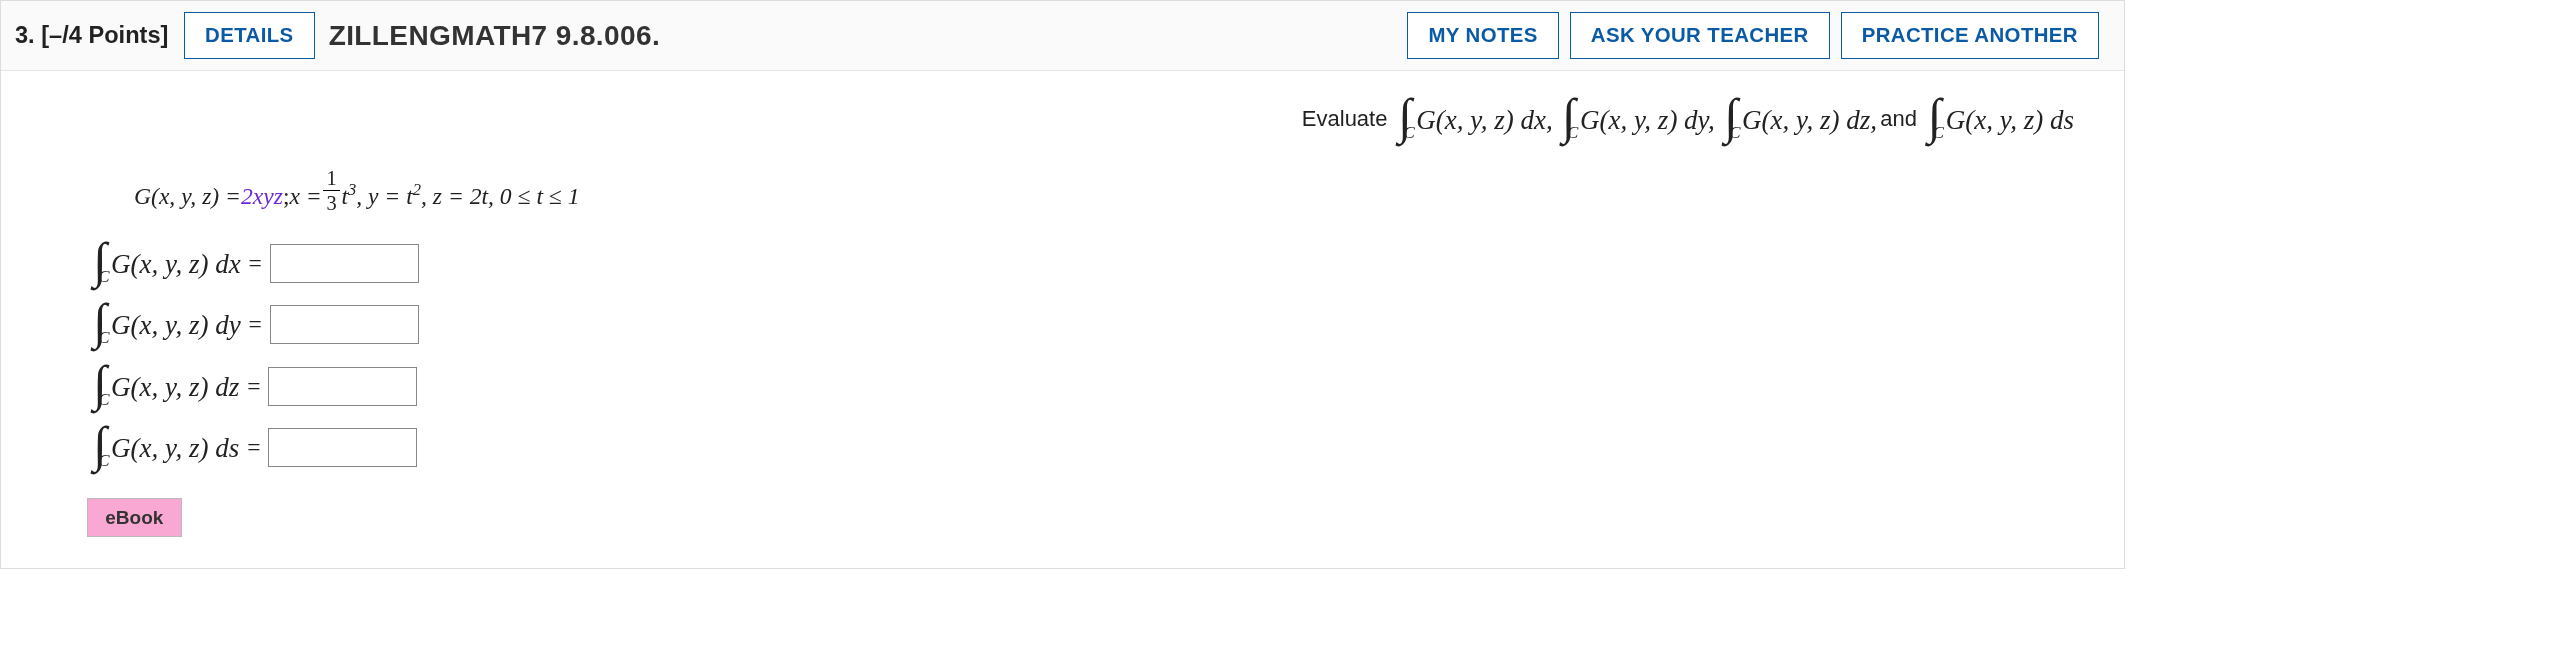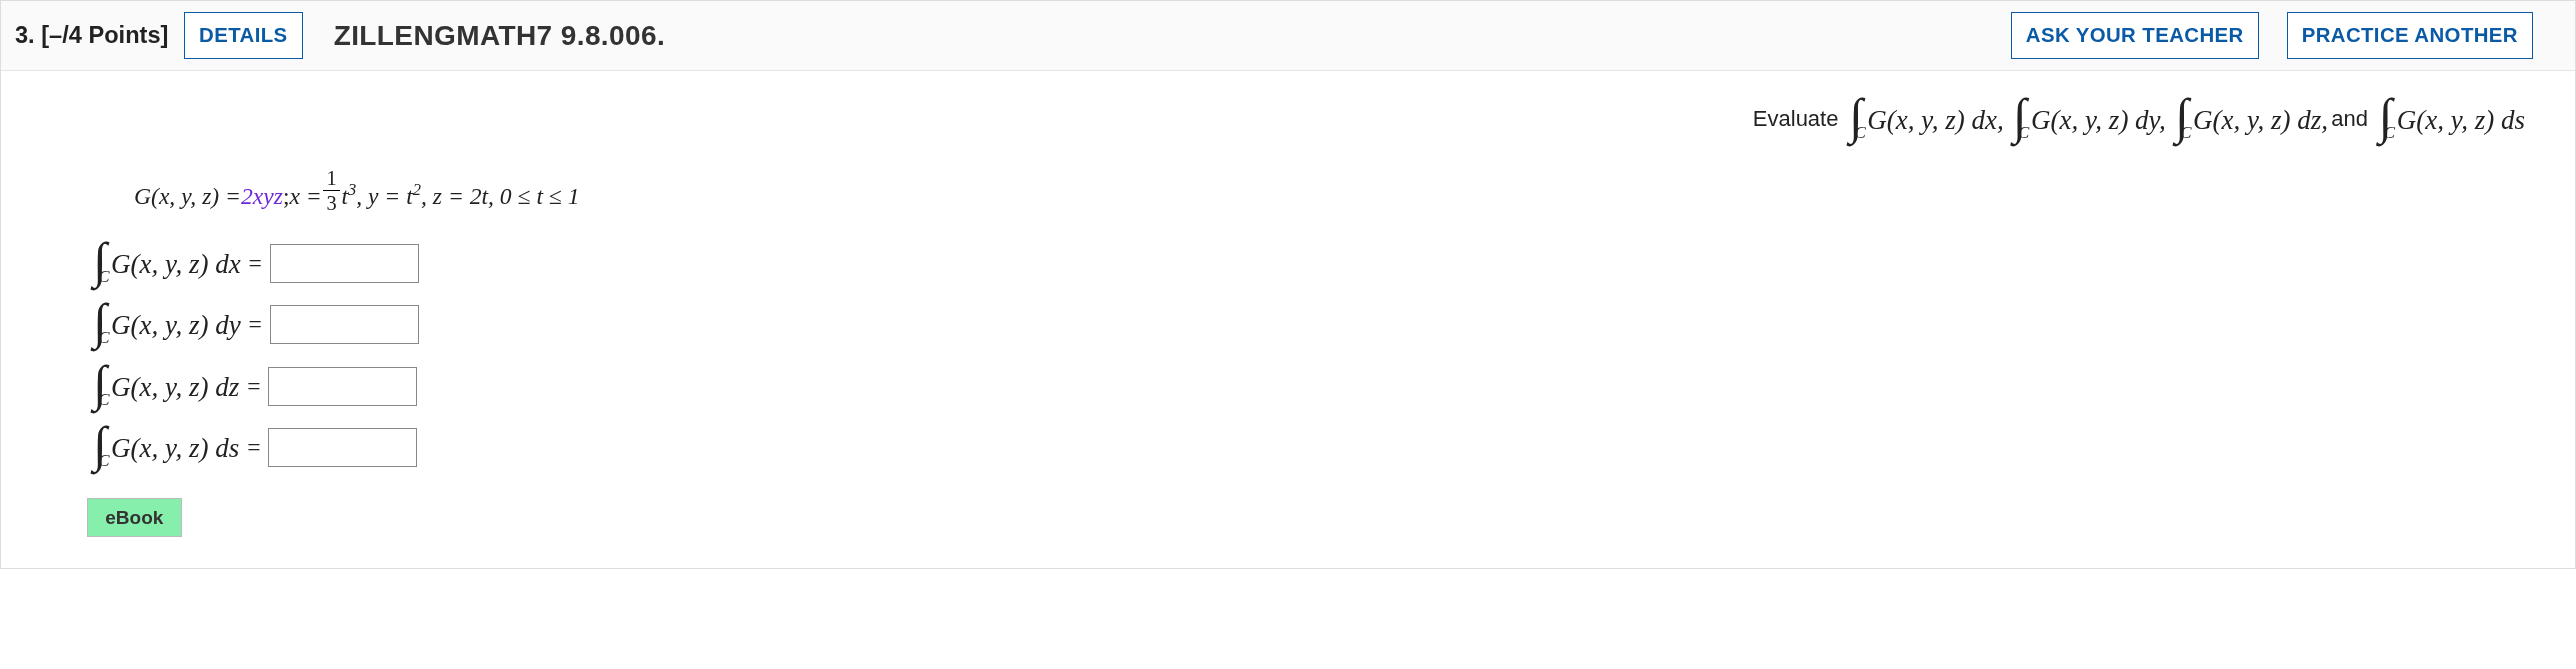--- a/index.html
+++ b/index.html
@@ -4,21 +4,21 @@
 <style>
   * { box-sizing: border-box; }
   html, body {
     margin: 0;
     padding: 0;
     font-family: Arial, Helvetica, sans-serif;
     background: #fff;
     color: #222;
   }
   .question-wrap {
-    width: 2576px;
+    width: 2125px;
     border: 0.8px solid #ddd;
   }
   .header-bar {
     display: flex;
     align-items: center;
     padding: 11px 14px;
     border-bottom: 0.8px solid #e5e5e5;
     background: #fafafa;
   }
   .q-number {
@@ -29,22 +29,22 @@
   }
   .btn {
     display: inline-flex;
     align-items: center;
     justify-content: center;
     border: 1.6px solid #0a5aa6;
     color: #0a5aa6;
     background: #fff;
     font-weight: bold;
     font-size: 20.4px;
-    padding: 11px 14px;
-    margin-right: 28px;
+    padding: 11px 20px;
+    margin-right: 11px;
     cursor: pointer;
     white-space: nowrap;
     letter-spacing: 0.4px;
   }
   .source-code {
     font-weight: bold;
     font-size: 28px;
     letter-spacing: 0.4px;
     color: #333;
     margin-left: 3px;
@@ -129,21 +129,21 @@
     width: 149px;
     height: 39px;
     border: 0.8px solid #888;
     background: #fff;
     font-size: 20.4px;
     padding: 3.1px 6.3px;
   }
   .ebook-btn {
     display: inline-block;
     border: 0.8px solid #bbb;
-    background: #86efac;
+    background: #f9a8d4;
     color: #333;
     font-weight: bold;
     font-size: 19px;
     padding: 7.9px 17.3px;
     margin-top: 9.4px;
     cursor: pointer;
   }
 </style>
 </head>
 <body>
@@ -151,20 +151,21 @@
 <div class="question-wrap">
 
   <div class="header-bar">
     <span class="q-number">
       <span>3.</span>
       <span>[–/4 Points]</span>
     </span>
     <button class="btn">DETAILS</button>
     <span class="source-code">ZILLENGMATH7 9.8.006.</span>
     <span class="spacer"></span>
+    <button class="btn">MY NOTES</button>
     <button class="btn">ASK YOUR TEACHER</button>
     <button class="btn">PRACTICE ANOTHER</button>
   </div>
 
   <div class="content">
 
     <div class="prompt-line">
       <span class="txt">Evaluate</span>
 
       <span class="integral-expr">

